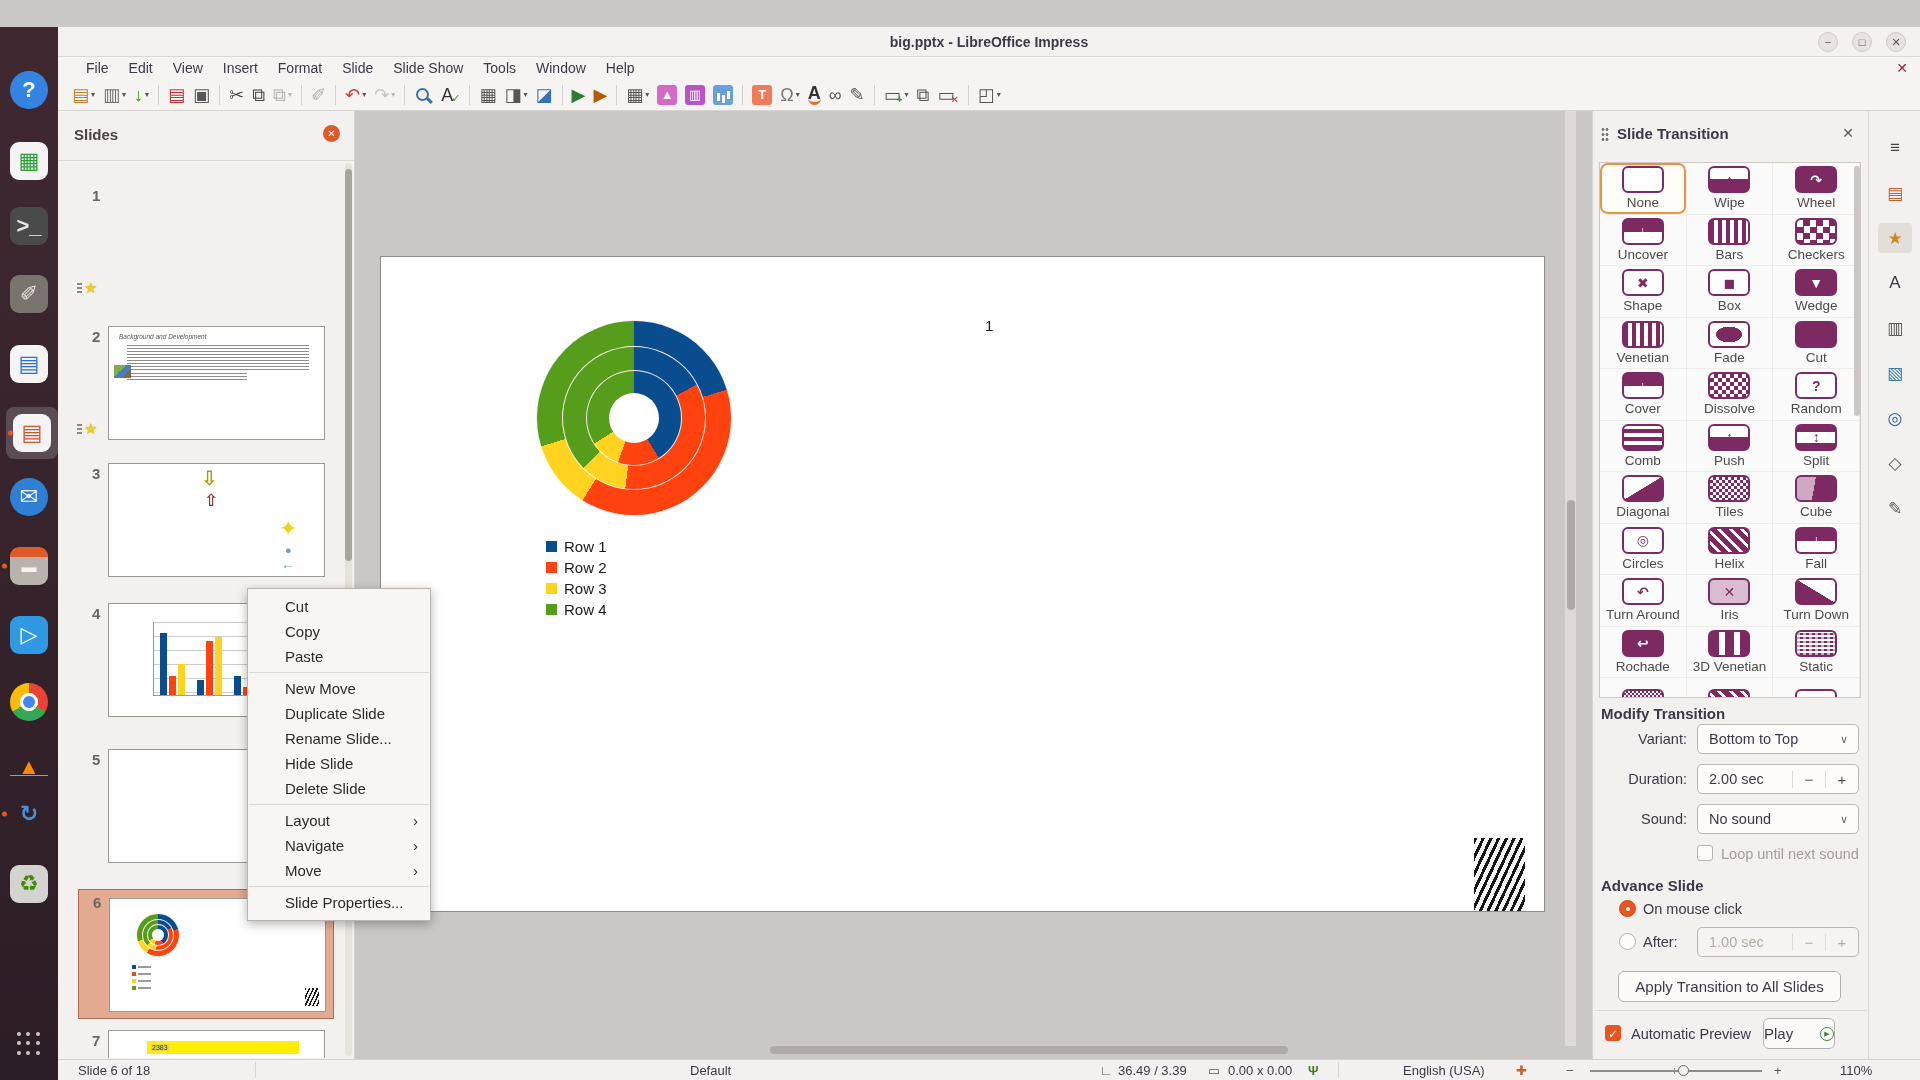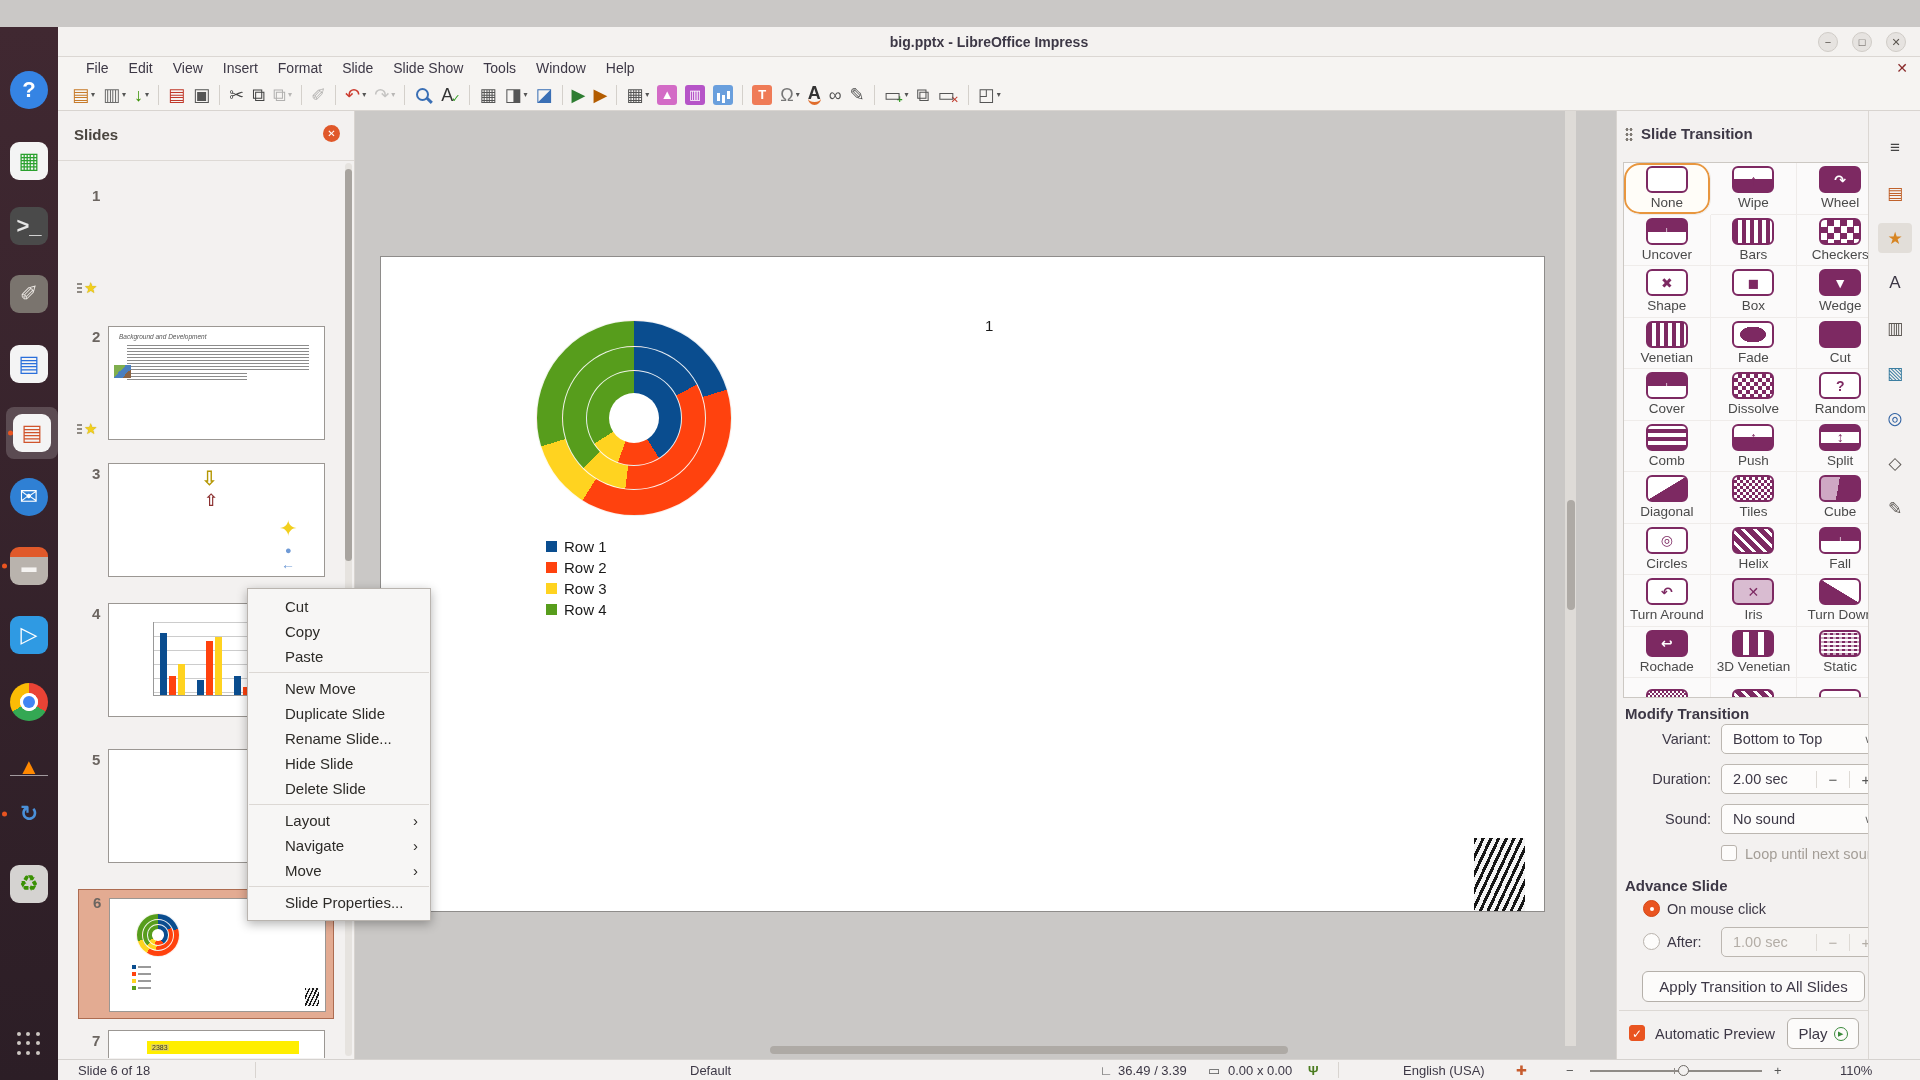--- a/index.html
+++ b/index.html
@@ -98,28 +98,28 @@
   #v-scroll { position:absolute; right:0px; top:0; width:11px; height:935px; background:#dedbd7; }
   #v-thumb { position:absolute; left:1.5px; top:389px; width:8px; height:110px; background:#aeaaa5; border-radius:4px; }
 
   
   #context-menu { position:absolute; left:247px; top:588px; width:184px; background:#f7f6f5; border:1px solid #b9b4af; box-shadow:0 3px 10px rgba(0,0,0,.3); padding:5px 0; z-index:50; }
   .cm-item { position:relative; height:25px; line-height:25px; padding-left:37px; font-size:15px; color:#2d2b28; }
   .cm-arrow { position:absolute; right:12px; top:0; font-size:15px; color:#2d2b28; }
   .cm-sep { height:1px; background:#dcd8d4; margin:3px 1px; }
 
   
-  #side-panel { position:absolute; left:1592px; top:111px; width:276px; height:948px; background:#f3f1f0; border-left:1px solid #d8d4d0; font-size:14px;margin-left:24px; }
+  #side-panel { position:absolute; left:1592px; top:111px; width:276px; height:948px; background:#f3f1f0; border-left:1px solid #d8d4d0; font-size:14px; }
   #sp-header { position:absolute; left:0; top:0; width:100%; height:48px; }
   #sp-grip { position:absolute; left:8px; top:16px; width:8px; height:14px; background:radial-gradient(circle 1.5px, #7f7a74 1.4px, transparent 1.6px); background-size:4px 5px; }
   #sp-title { position:absolute; left:24px; top:14px; font-weight:bold; font-size:15px; color:#3d3846; }
   #sp-close { position:absolute; right:14px; top:14px; font-size:14px; color:#555; }
   #trans-grid { position:absolute; left:6px; top:51px; width:262px; height:536px; background:#fbfafa; border:1px solid #ccc8c3; overflow:hidden; display:grid; grid-template-columns:repeat(3,1fr); grid-auto-rows:51.5px; }
   .tr-cell { position:relative; border-right:1px solid #efecea; border-bottom:1px solid #efecea; display:flex; flex-direction:column; align-items:center; justify-content:center; gap:2px; }
-  .tr-cell.selected { box-shadow:inset 0 0 0 2px #e8963e; border-radius:16px; background:#fffdf8; }
+  .tr-cell.selected { box-shadow:inset 0 0 0 2px #e8963e; border-radius:8px; background:#fffdf8; }
   .tr-ico { width:42px; height:27px; border:2px solid #7d2962; border-radius:6px; position:relative; display:flex; align-items:center; justify-content:center; overflow:hidden; }
   .tr-glyph { font-size:14px; font-weight:bold; color:#7d2962; line-height:1; z-index:2; }
   .tr-glyph.white { color:#fff; }
   .tr-label { font-size:13.5px; color:#4a4a4a; white-space:nowrap; }
   .tp-outline{background:#fff}
   .tp-solid{background:#7d2962}
   .tp-halfb{background:linear-gradient(#fff 0 48%,#7d2962 48%)}
   .tp-halft{background:linear-gradient(#7d2962 0 52%,#fff 52%)}
   .tp-vstripes{background:repeating-linear-gradient(90deg,#7d2962 0 4px,#fff 4px 8px)}
   .tp-hstripes{background:repeating-linear-gradient(0deg,#7d2962 0 4px,#fff 4px 8px)}
@@ -150,21 +150,21 @@
   .sp-field.disabled .val, .sp-field.disabled .sbtn { color:#b3ada6; }
   .chk { position:absolute; width:16px; height:16px; border:1px solid #b8b2ac; border-radius:3px; background:#fdfcfb; }
   .chk.checked { background:#e95420; border-color:#e95420; color:#fff; font-size:12px; font-weight:bold; text-align:center; line-height:16px; }
   .radio { position:absolute; width:17px; height:17px; border-radius:50%; border:1px solid #b8b2ac; background:#fdfcfb; }
   .radio.on { background:#e95420; border-color:#d34615; }
   .radio.on:after { content:""; position:absolute; left:5.5px; top:5.5px; width:4px; height:4px; border-radius:50%; background:#fff; }
   .sp-text { position:absolute; font-size:14.5px; color:#3d3846; }
   .sp-text.dim { color:#a39d96; }
   #apply-all { position:absolute; left:25px; top:860px; width:223px; height:31px; background:#fcfbfa; border:1px solid #b5b0aa; border-radius:6px; font-size:15px; color:#3d3846; display:flex; align-items:center; justify-content:center; }
   #sp-sep { position:absolute; left:2px; top:899px; width:272px; height:1px; background:#dcd8d4; }
-  #play-btn { position:absolute; left:170px; top:907px; width:72px; height:31px; background:#fcfbfa; border:1px solid #b5b0aa; border-radius:6px; font-size:15px; display:flex; align-items:center; justify-content:center; gap:6px; }
+  #play-btn { position:absolute; left:170px; top:907px; width:72px; height:31px; background:#fcfbfa; border:1px solid #b5b0aa; border-radius:6px; font-size:15px; display:flex; align-items:center; justify-content:space-between; gap:6px; }
   .play-circ { width:14px; height:14px; border:1.5px solid #3a8a3a; border-radius:50%; display:flex; align-items:center; justify-content:center; font-size:7px; color:#3a8a3a; }
 
   
   #tabstrip { position:absolute; left:1868px; top:111px; width:52px; height:948px; background:#f3f1f0; border-left:1px solid #dbd7d3; }
   .tab-ico { position:absolute; left:9px; width:34px; height:30px; display:flex; align-items:center; justify-content:center; font-size:17px; border-radius:4px; }
   .tab-ico.active { background:#e2ded9; }
 
   
   #statusbar { position:absolute; left:58px; top:1059px; width:1862px; height:21px; background:#f3f1f0; border-top:1px solid #d5d2cf; font-size:13px; color:#3d3846; }
   .sb { position:absolute; top:3px; white-space:nowrap; }

